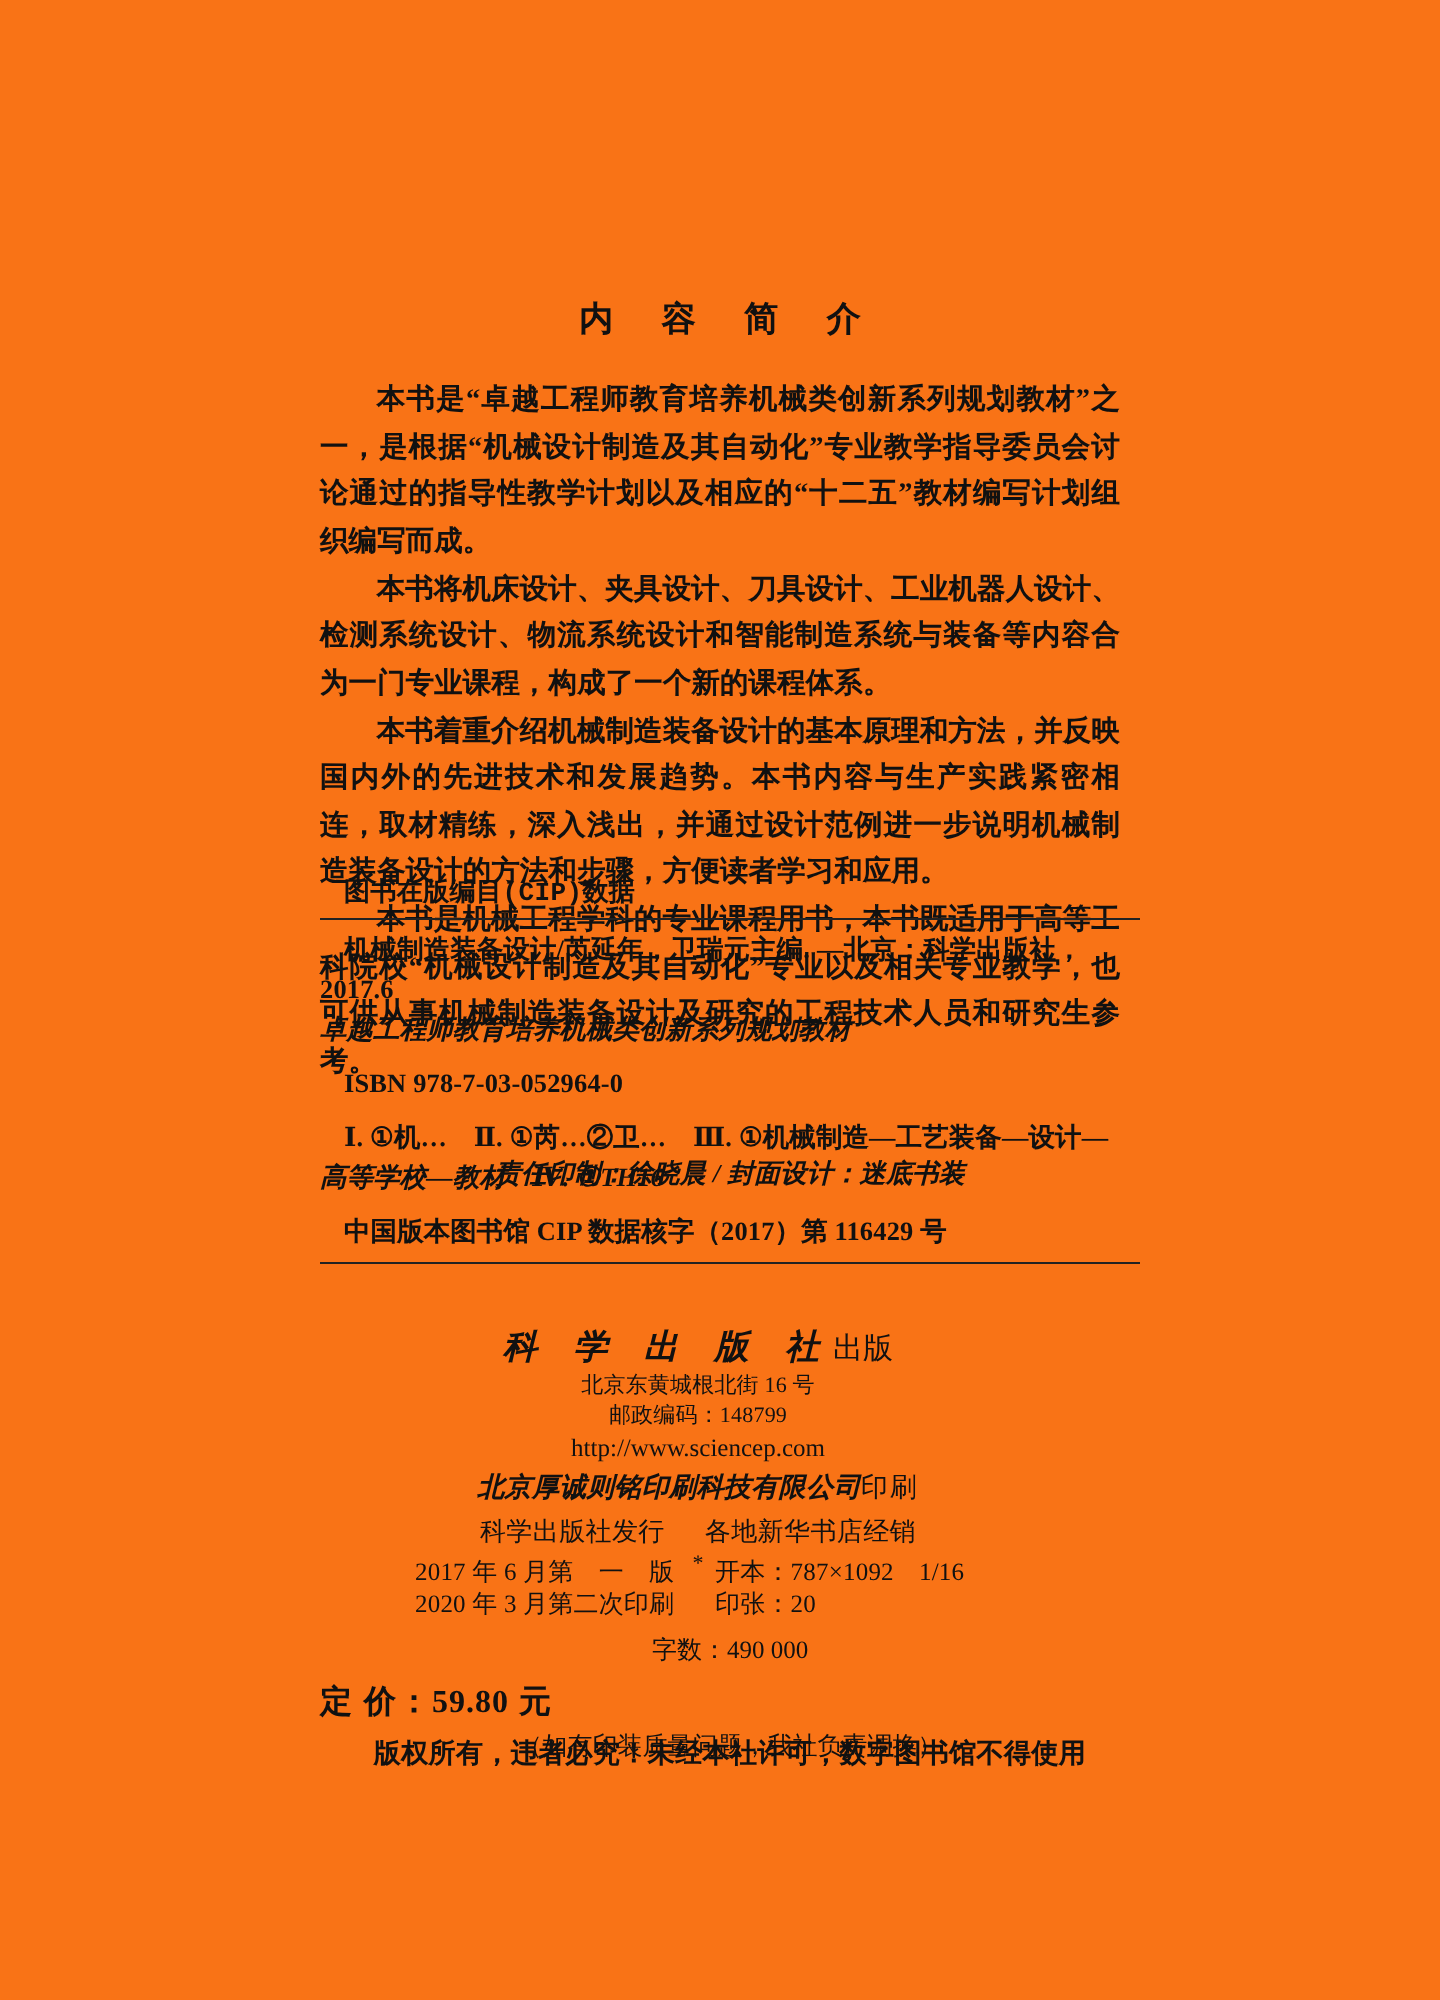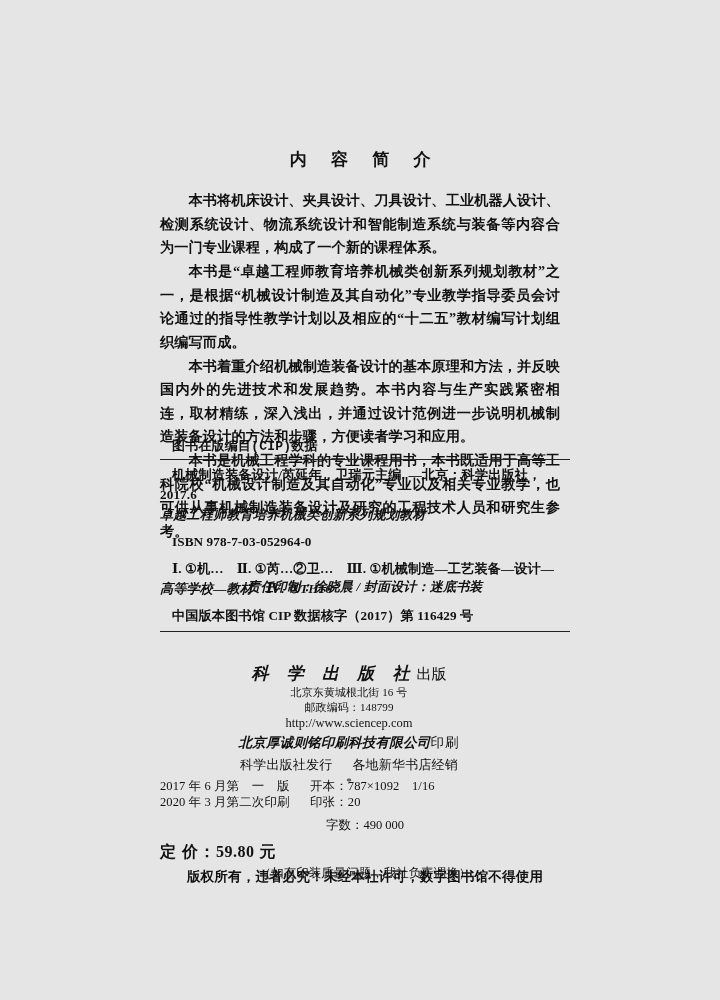--- a/index.html
+++ b/index.html
@@ -13,21 +13,21 @@
     font-family: "Liberation Serif", "DejaVu Serif", serif;
     color: #111111;
     position: relative;
     overflow: hidden;
   }
   .page {
     position: absolute;
     left: 0; top: 0;
     width: 720px;
     height: 1000px;
-    background: #e5e5e5;
+    background: #f97316;
   }
 
   
   .abstract-block {
     position: absolute;
     left: 160px;
     top: 148px;
     width: 400px;
   }
   .abstract-title {
@@ -171,20 +171,21 @@
 
   
   .edition {
     position: absolute;
     left: 160px;
     top: 778px;
     width: 410px;
   }
   .ed-row {
     display: flex;
+    justify-content: center;
     font-size: 12.5px;
     line-height: 16px;
     letter-spacing: 0.1px;
   }
   .ed-left {
     width: 150px;
     text-align: left;
     white-space: pre;
   }
   .ed-right {
@@ -224,22 +225,22 @@
     letter-spacing: 0.2px;
   }
 </style>
 </head>
 <body>
 
 <div class="page">
 
   <div class="abstract-block">
     <div class="abstract-title">内 容 简 介</div>
+    <p class="abstract-para">本书是“卓越工程师教育培养机械类创新系列规划教材”之一，是根据“机械设计制造及其自动化”专业教学指导委员会讨论通过的指导性教学计划以及相应的“十二五”教材编写计划组织编写而成。</p>
     <p class="abstract-para">本书将机床设计、夹具设计、刀具设计、工业机器人设计、检测系统设计、物流系统设计和智能制造系统与装备等内容合为一门专业课程，构成了一个新的课程体系。</p>
-    <p class="abstract-para">本书是“卓越工程师教育培养机械类创新系列规划教材”之一，是根据“机械设计制造及其自动化”专业教学指导委员会讨论通过的指导性教学计划以及相应的“十二五”教材编写计划组织编写而成。</p>
     <p class="abstract-para">本书着重介绍机械制造装备设计的基本原理和方法，并反映国内外的先进技术和发展趋势。本书内容与生产实践紧密相连，取材精练，深入浅出，并通过设计范例进一步说明机械制造装备设计的方法和步骤，方便读者学习和应用。</p>
     <p class="abstract-para">本书是机械工程学科的专业课程用书，本书既适用于高等工科院校“机械设计制造及其自动化”专业以及相关专业教学，也可供从事机械制造装备设计及研究的工程技术人员和研究生参考。</p>
   </div>
 
   <div class="cip-box">
     <div class="cip-header">图书在版编目(CIP)数据</div>
     <div class="cip-rule-top"></div>
     <div class="cip-body">
       <div class="cip-line hanging">机械制造装备设计/芮延年，卫瑞元主编. —北京：科学出版社，2017.6</div>
       <div class="cip-line cont">卓越工程师教育培养机械类创新系列规划教材</div>

